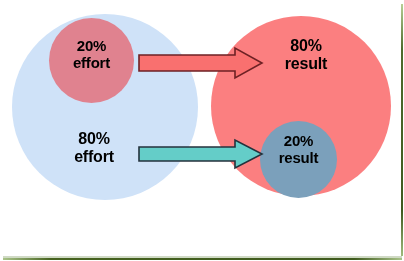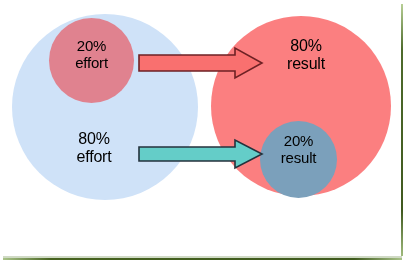--- a/index.html
+++ b/index.html
@@ -91,21 +91,21 @@
     left: 260px;
     top: 121px;
     width: 77px;
     height: 77px;
     background: #7ba0bb;
   }
 
   .label {
     position: absolute;
     text-align: center;
-    font-weight: normal;
+    font-weight: bold;
     color: #000000;
     line-height: 1.12;
     letter-spacing: -0.2px;
     white-space: nowrap;
     user-select: none;
   }
   .label .ln { display: block; }
 
   #label-effort-20 {
     left: 49px;

